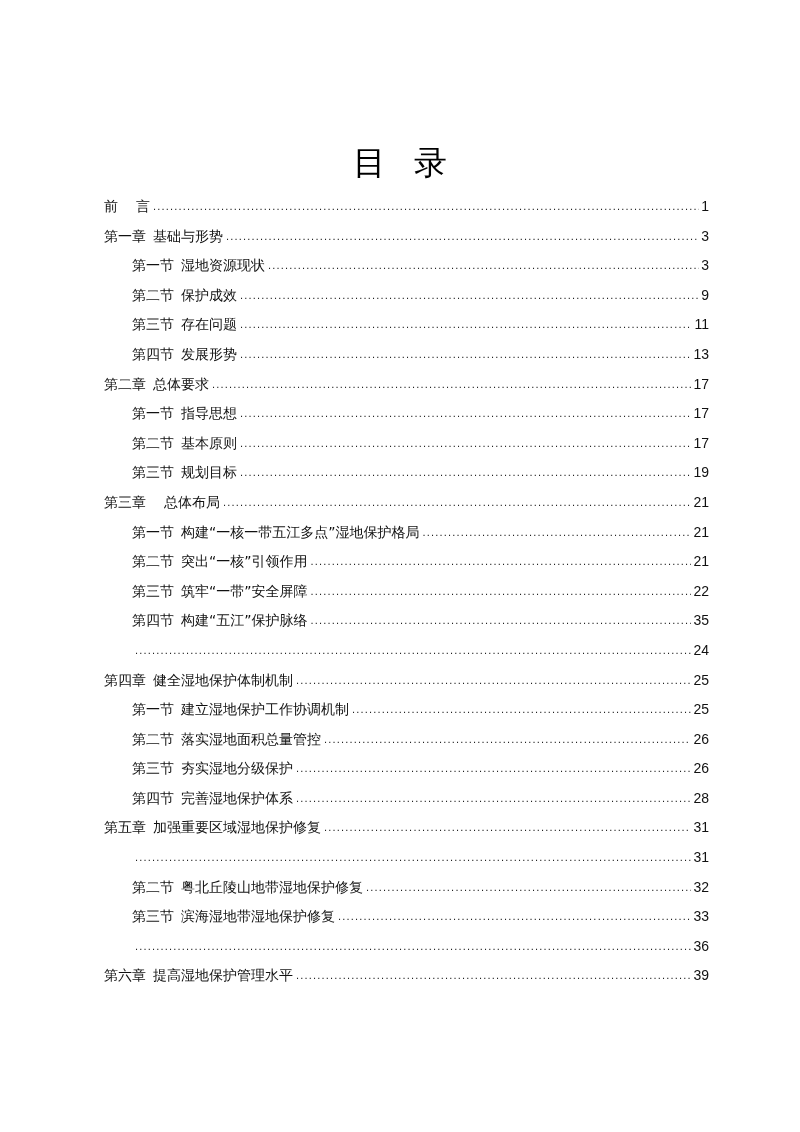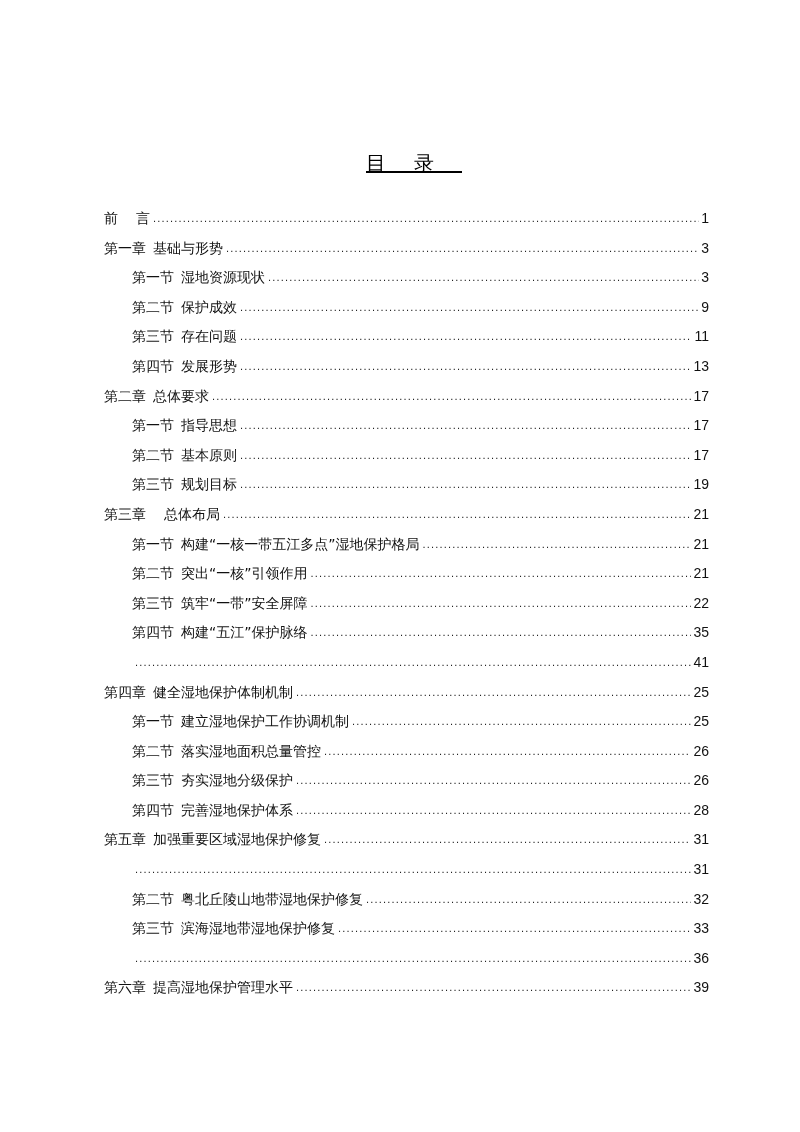--- a/index.html
+++ b/index.html
@@ -20,30 +20,29 @@
       left: 0; top: 0;
       width: 800px; height: 1132px;
       background: #ffffff;
     }
     .toc-title {
       position: absolute;
       top: 143px;
       left: 0;
       width: 800px;
       text-align: center;
-      font-size: 20px;
+      font-size: 33px;
       letter-spacing: 28px;
       text-indent: 28px;
       line-height: 40px;
       color: #000;
-      text-decoration: underline;
     }
     .toc-list {
       position: absolute;
-      top: 204px;
+      top: 192px;
       left: 104px;
       width: 605px;
     }
     .toc-entry {
       display: flex;
       align-items: baseline;
       height: 29.6px;
       line-height: 29.6px;
       font-size: 14px;
       white-space: nowrap;
@@ -177,21 +176,21 @@
     </div>
 
     <div class="toc-entry level-2">
       <span class="toc-label"><span class="num">第四节</span><span>构建“五江”保护脉络</span></span>
       <span class="toc-leader"></span>
       <span class="toc-page">35</span>
     </div>
 
     <div class="toc-entry level-2">
       <span class="toc-leader"></span>
-      <span class="toc-page">41</span>
+      <span class="toc-page">24</span>
     </div>
 
     <div class="toc-entry level-1">
       <span class="toc-label"><span class="num">第四章</span><span>健全湿地保护体制机制</span></span>
       <span class="toc-leader"></span>
       <span class="toc-page">25</span>
     </div>
 
     <div class="toc-entry level-2">
       <span class="toc-label"><span class="num">第一节</span><span>建立湿地保护工作协调机制</span></span>

